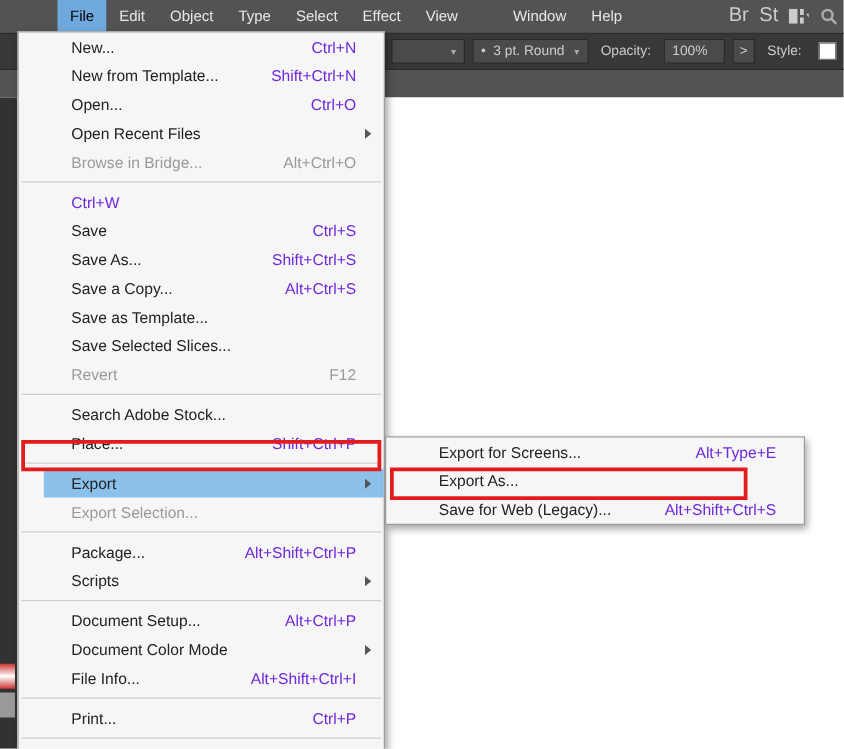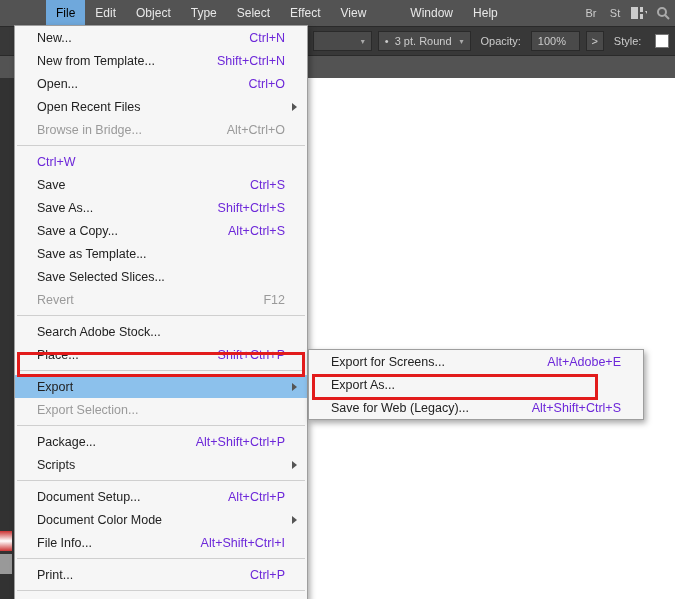--- a/index.html
+++ b/index.html
@@ -1,37 +1,37 @@
 <!DOCTYPE html>
 <html><head>
 <meta charset="utf-8">
 <style>
   * { box-sizing: border-box; margin: 0; padding: 0; font-family: "Segoe UI", Tahoma, sans-serif; }
   body { width: 675px; height: 599px; background: #fff; overflow: hidden; position: relative; }
   .menubar { height: 26px; background: #535353; display: flex; align-items: stretch; color: #e8e8e8; font-size: 12px; padding-left: 46px; }
   .menubar .mitem { padding: 0 10px; display: flex; align-items: center; cursor: default; }
   .menubar .mitem.open { background: #6fa8dc; color: #000; }
   .menubar .spacer { flex: 1; }
-  .menubar .ticon { width: 24px; display:flex; align-items:center; justify-content:center; color:#ccc; font-size:11px;}
+  .menubar .ticon { width: 24px; display:flex; align-items:center; justify-content:center; color:#ccc; font-size:16px;}
   .toolbar { height: 30px; background: #383838; border-top:1px solid #2a2a2a; border-bottom:1px solid #2a2a2a; display:flex; align-items:center; gap:6px; padding:0 6px; color:#ccc; font-size:11px;}
   .tb-box { height:20px; background:#4a4a4a; border:1px solid #2a2a2a; display:flex; align-items:center; padding:0 6px; gap:6px;}
   .tb-static { padding:0 4px; }
   .tb-caret { font-size:8px; color:#aaa; }
   .swatch { width:14px; height:14px; background:#fff; border:1px solid #777; margin-left:4px;}
   .docstrip { height:22px; background:#535353; }
   .canvas { position:absolute; left:14px; right:0; top:78px; bottom:0; background:#fff; }
   .sidebar-dark { position:absolute; left:0; top:78px; width:14px; bottom:0; background:#323232;}
   .thumb { position:absolute; left:0; width:12px; height:20px; background:#888;}
   .thumb.a { top:453px; background:linear-gradient(#c33,#fff,#c33); }
   .thumb.b { top:476px; background:#999;}
 
   .menu { position:absolute; background:#f6f6f6; border:1px solid #9e9e9e; box-shadow:2px 3px 6px rgba(0,0,0,.35); font-size:12.5px; color:#222; }
   .menu.file { left:14px; top:25px; width:294px; }
   .menu.export { left:308px; top:349px; width:336px; }
-  .menu .row { height:23px; display:flex; align-items:center; padding:0 22px 0 22px; position:relative;}
+  .menu .row { height:23px; display:flex; align-items:center; padding:0 22px 0 22px; position:relative;margin-left:20px;}
   .menu .row .lbl { flex:1; white-space:nowrap; }
   .menu .row .short { color:#6d28d9; }
   .menu .row.disabled { color:#9a9a9a; }
   .menu .row.disabled .short { color:#9a9a9a; }
   .menu .sep { height:1px; margin:4px 2px; background:#cfcfcf; }
   .menu .row.hassub::after { content:""; position:absolute; right:10px; top:50%; transform:translateY(-50%); border-left:5px solid #555; border-top:4px solid transparent; border-bottom:4px solid transparent;}
   .menu .row.highlight { background:#8cc1ec; }
   .redbox { position:absolute; border:3px solid #e21b1b; pointer-events:none; }
   .redbox.r1 { left:17px; top:352px; width:288px; height:25px; }
   .redbox.r2 { left:312px; top:374px; width:286px; height:26px; }
@@ -181,21 +181,21 @@
     <div class="row">
       <span class="lbl">Print...</span>
       <span class="short">Ctrl+P</span>
     </div>
     <div class="sep"></div>
     <div class="row"></div>
   </div>
 <div class="menu export" id="export-menu">
     <div class="row">
       <span class="lbl">Export for Screens...</span>
-      <span class="short">Alt+Adobe+E</span>
+      <span class="short">Alt+Type+E</span>
     </div>
     <div class="row">
       <span class="lbl">Export As...</span>
     </div>
     <div class="row">
       <span class="lbl">Save for Web (Legacy)...</span>
       <span class="short">Alt+Shift+Ctrl+S</span>
     </div>
   </div>
 

